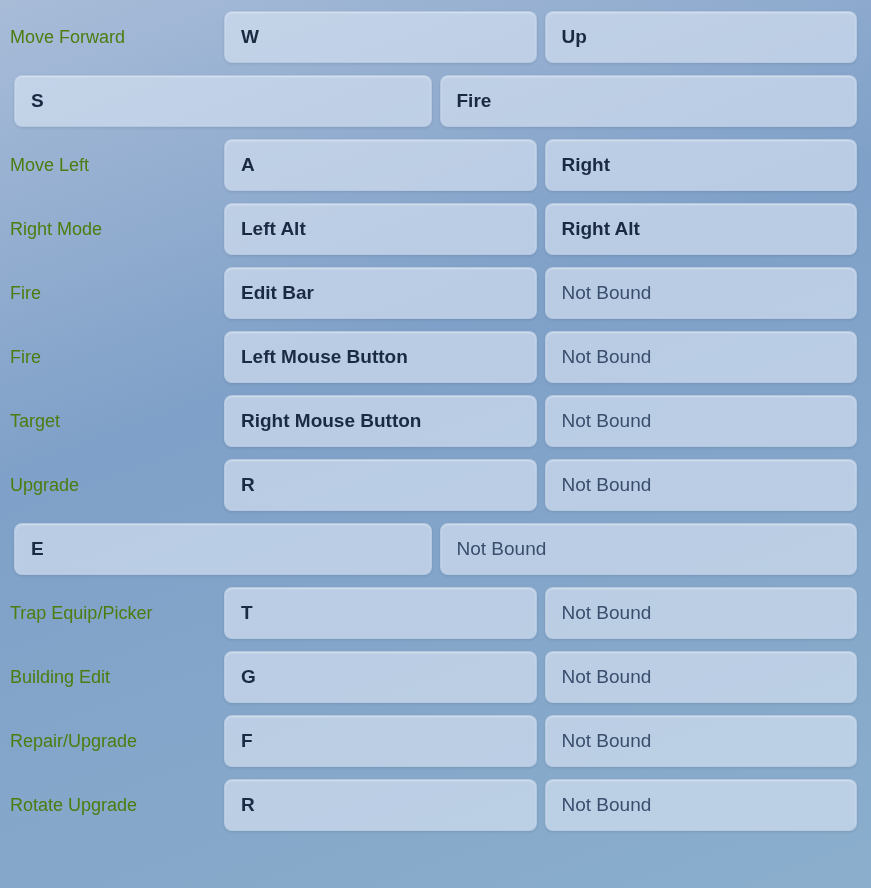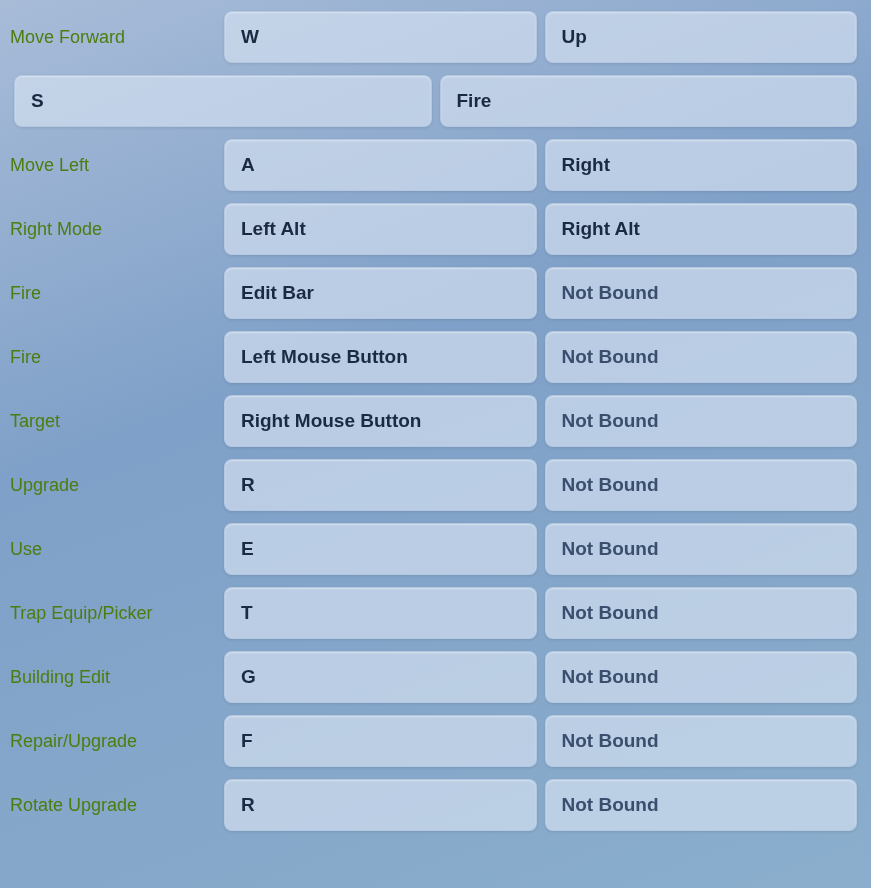--- a/index.html
+++ b/index.html
@@ -55,21 +55,21 @@
       text-align: left;
       display: flex;
       align-items: center;
       min-height: 52px;
       transition: background 0.15s;
       box-shadow: inset 0 1px 2px rgba(255,255,255,0.4), 0 1px 3px rgba(0,0,0,0.1);
     }
 
     .keybind-btn.not-bound {
       color: #3a4e6e;
-      font-weight: 700;
+      font-weight: 400;
     }
   </style>
 </head>
 <body>
 
 <div class="keybind-table">
 <div class="keybind-row">
       <div class="action-label">Move Forward</div>
       <button class="keybind-btn">W</button>
       <button class="keybind-btn">Up</button>
@@ -102,21 +102,20 @@
       <div class="action-label">Target</div>
       <button class="keybind-btn">Right Mouse Button</button>
       <button class="keybind-btn not-bound">Not Bound</button>
     </div>
     <div class="keybind-row">
       <div class="action-label">Upgrade</div>
       <button class="keybind-btn">R</button>
       <button class="keybind-btn not-bound">Not Bound</button>
     </div>
     <div class="keybind-row">
-      <div class="action-label">Use</div>
       <button class="keybind-btn">E</button>
       <button class="keybind-btn not-bound">Not Bound</button>
     </div>
     <div class="keybind-row">
       <div class="action-label">Trap Equip/Picker</div>
       <button class="keybind-btn">T</button>
       <button class="keybind-btn not-bound">Not Bound</button>
     </div>
     <div class="keybind-row">
       <div class="action-label">Building Edit</div>

